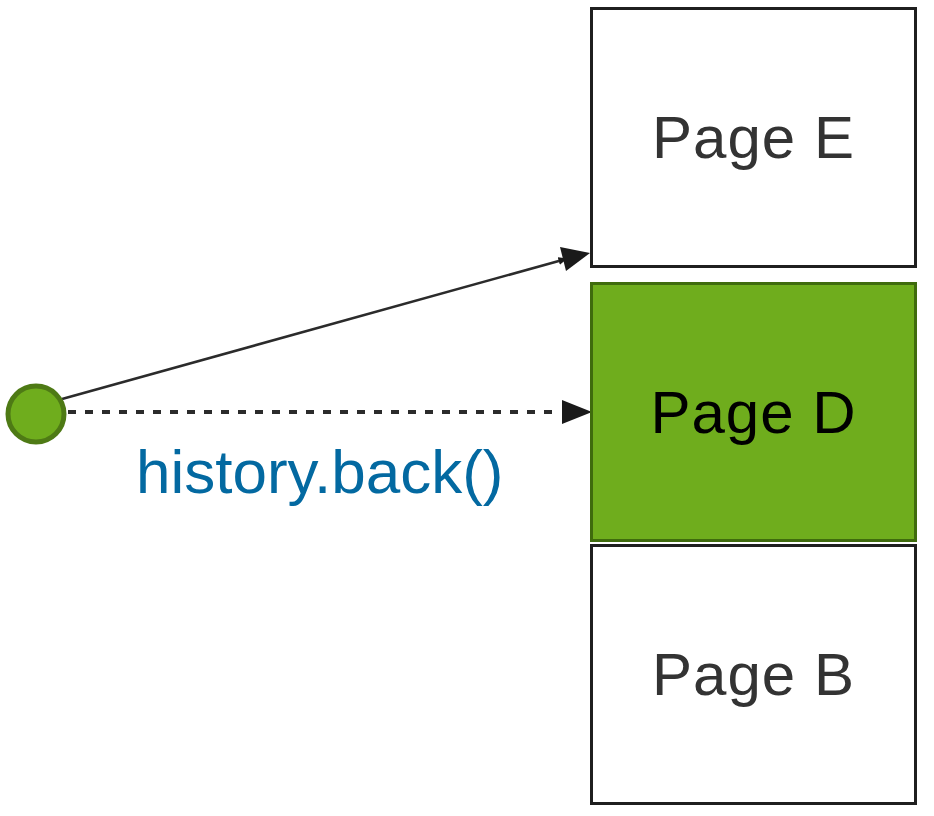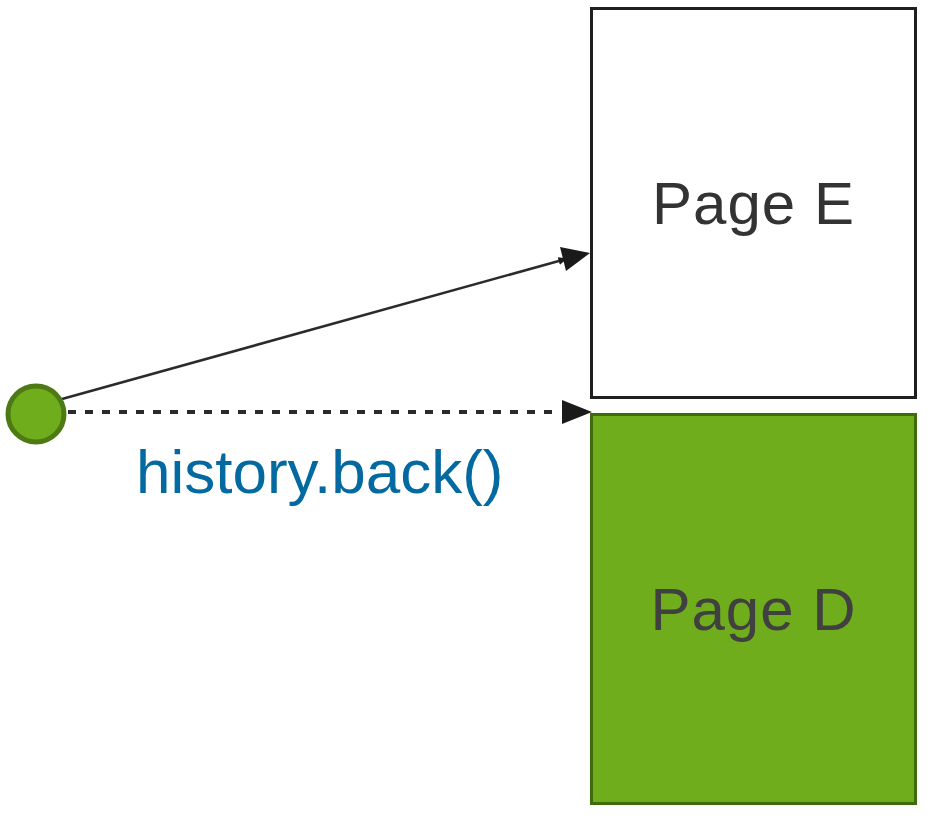--- a/index.html
+++ b/index.html
@@ -36,21 +36,21 @@
     align-items: center;
     justify-content: center;
     font-size: 60px;
     color: #333333;
     letter-spacing: 1px;
     white-space: nowrap;
   }
   .stack-box.highlight {
     background: #6fad1d;
     border-color: #3f6b0d;
-    color: #404040;
+    color: #000000;
     margin-top: 12px;
   }
   .arrow-layer {
     position: absolute;
     left: 0;
     top: 0;
     width: 934px;
     height: 816px;
     pointer-events: none;
   }
@@ -83,15 +83,16 @@
     <polygon points="592,412 562,400 562,424" fill="#1a1a1a"></polygon>
 
     <circle cx="36" cy="414" r="28" fill="#6fad1d" stroke="#4e7a15" stroke-width="5"></circle>
   </svg>
 
   <div class="call-label">history.back()</div>
 
   <div class="stack">
     <div class="stack-box">Page E</div>
     <div class="stack-box highlight">Page D</div>
+    <div class="stack-box">Page B</div>
   </div>
 
 </div>
 
 </body></html>

